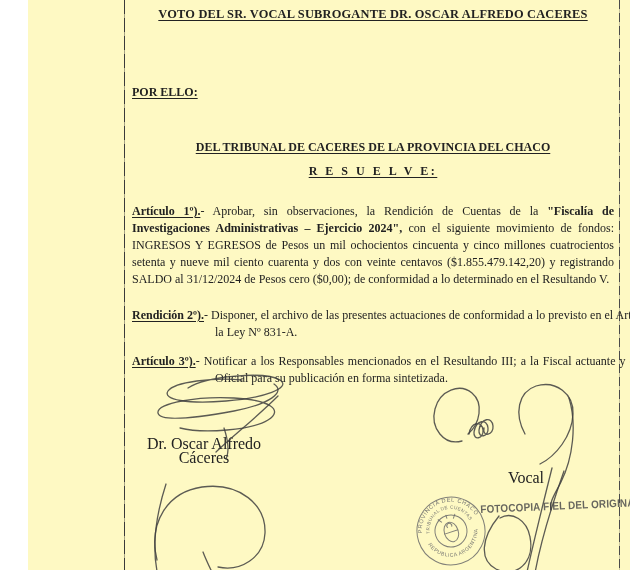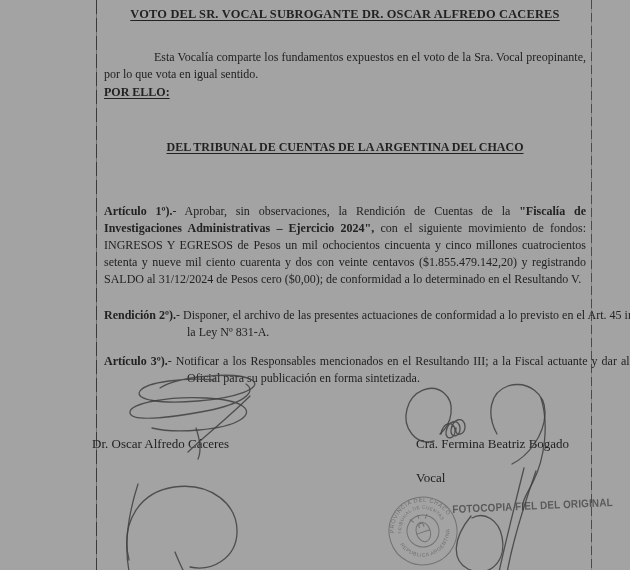--- a/index.html
+++ b/index.html
@@ -4,21 +4,21 @@
 <style>
   html, body { margin:0; padding:0; }
   body {
     width:630px; height:570px;
     background:#ffffff;
     font-family:"Liberation Serif", serif;
     color:#222222;
     position:relative;
     overflow:hidden;
   }
-  .page { position:absolute; inset:0; background:#a3a3a3; }
+  .page { position:absolute; inset:0; background:#fef9c3;margin-left:28px; }
 
   .scan-border { position:absolute; top:0; width:1px; height:570px; }
   .scan-border.left  { left:96px;  background:repeating-linear-gradient(to bottom,#3a3a3a 0 14px, rgba(58,58,58,.45) 14px 18px); }
   .scan-border.right { left:591px; background:repeating-linear-gradient(to bottom,#4a4a4a 0 9px,  rgba(74,74,74,.3) 9px 13px); }
 
   .block {
     position:absolute; left:104px; width:482px;
     font-size:12px; line-height:17px;
     text-align:justify;
   }
@@ -28,23 +28,23 @@
   .doc-title    { top:6px;  font-weight:700; font-size:12.4px; text-align:center; letter-spacing:.2px; }
   .intro        { top:37px; text-indent:50px; }
   .por-ello     { top:84px; font-weight:700; }
   .h-sala       { top:111px; font-weight:700; text-align:center; }
   .h-tribunal   { top:139px; font-weight:700; text-align:center; }
   .h-resuelve   { top:163px; font-weight:700; text-align:center; letter-spacing:2.5px; }
 
   .art1 { top:191px; }
   .art2 { top:295px; padding-left:83px; text-indent:-83px; }
   .art3 { top:341px; padding-left:83px; text-indent:-83px; }
-  .art-label { font-weight:700; text-decoration-thickness:1px; text-underline-offset:2px; }
+  .art-label { font-weight:700; text-decoration:underline; text-decoration-thickness:1px; text-underline-offset:2px; }
 
-  .sig-caption { position:absolute; font-size:13px; line-height:14px; color:#222; }
+  .sig-caption { position:absolute; text-align:center; font-size:16px; line-height:14px; color:#222; }
   .sig-left-name  { left:92px;  top:437px; width:168px; }
   .sig-left-role  { left:92px;  top:451px; width:168px; }
   .sig-right-name { left:416px; top:437px; width:164px; }
   .sig-right-role { left:416px; top:471px; width:164px; }
 
   .photocopy {
     position:absolute; left:452px; top:503px;
     font-family:"Liberation Sans", sans-serif;
     font-weight:700; font-size:11px; letter-spacing:.2px;
     color:#4d4d4d; opacity:.85; white-space:nowrap;
@@ -59,36 +59,35 @@
 </head>
 <body>
 
 <div class="page">
 
   <div class="scan-border left"></div>
   <div class="scan-border right"></div>
 
   <div class="block doc-title"><u>VOTO DEL SR. VOCAL SUBROGANTE DR. OSCAR ALFREDO CACERES</u></div>
 
-  <p class="block intro">Esta Vocalía comparte los fundamentos expuestos en el voto de la Sra. Vocal preopinante, por lo que vota en igual sentido.</p>
 
   <div class="block por-ello"><u>POR ELLO:</u></div>
 
 
-  <div class="block h-tribunal"><u>DEL TRIBUNAL DE CUENTAS DE LA ARGENTINA DEL CHACO</u></div>
+  <div class="block h-tribunal"><u>DEL TRIBUNAL DE CACERES DE LA PROVINCIA DEL CHACO</u></div>
 
+  <div class="block h-resuelve"><u>R E S U E L V E:</u></div>
 
   <p class="block art1"><span class="art-label">Artículo 1º).</span><span>- Aprobar, sin observaciones, la Rendición de Cuentas de la </span><span class="bold">"Fiscalía de Investigaciones Administrativas – Ejercicio 2024",</span><span> con el siguiente movimiento de fondos: INGRESOS Y EGRESOS de Pesos un mil ochocientos cincuenta y cinco millones cuatrocientos setenta y nueve mil ciento cuarenta y dos con veinte centavos ($1.855.479.142,20) y registrando SALDO al 31/12/2024 de Pesos cero ($0,00); de conformidad a lo determinado en el Resultando V.</span></p>
 
   <p class="block art2"><span class="art-label">Rendición 2º).</span><span>- Disponer, el archivo de las presentes actuaciones de conformidad a lo previsto en el Art. 45 inc. a) de la Ley Nº 831-A.</span></p>
 
   <p class="block art3"><span class="art-label">Artículo 3º).</span><span>- Notificar a los Responsables mencionados en el Resultando III; a la Fiscal actuante y dar al Boletín Oficial para su publicación en forma sintetizada.</span></p>
 
   <div class="sig-caption sig-left-name">Dr. Oscar Alfredo Cáceres</div>
-  <div class="sig-caption sig-right-name">Cra. Fermina Beatriz Bogado</div>
   <div class="sig-caption sig-right-role">Vocal</div>
 
   <div class="photocopy">FOTOCOPIA FIEL DEL ORIGINAL</div>
 
   <svg class="overlay" width="630" height="570" viewBox="0 0 630 570">
 
     <g>
       <path class="sig-path" d="M 160 388 C 178 376 238 371 252 380 C 264 388 236 398 198 401 C 160 404 134 400 140 391 C 146 382 186 377 214 380"></path>
       <path class="sig-path" d="M 246 384 C 258 392 242 404 206 411 C 168 418 132 422 130 413 C 128 403 170 396 206 398 C 242 400 256 410 240 420 C 224 430 176 434 152 428"></path>
       <path class="sig-path" d="M 250 396 C 230 416 205 436 188 452"></path>

